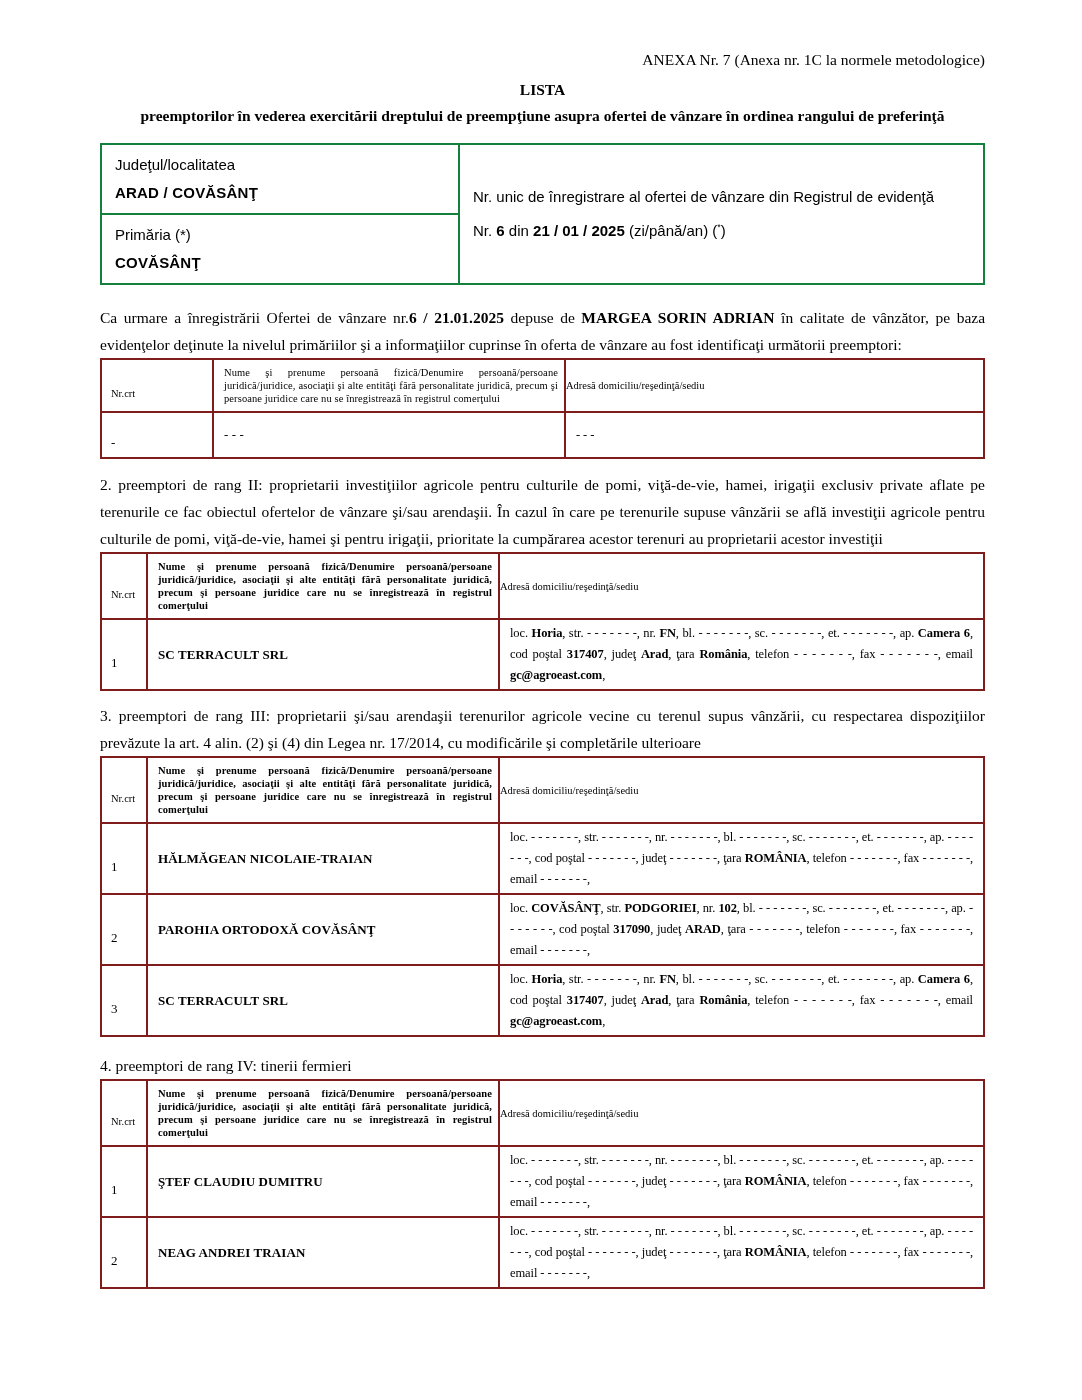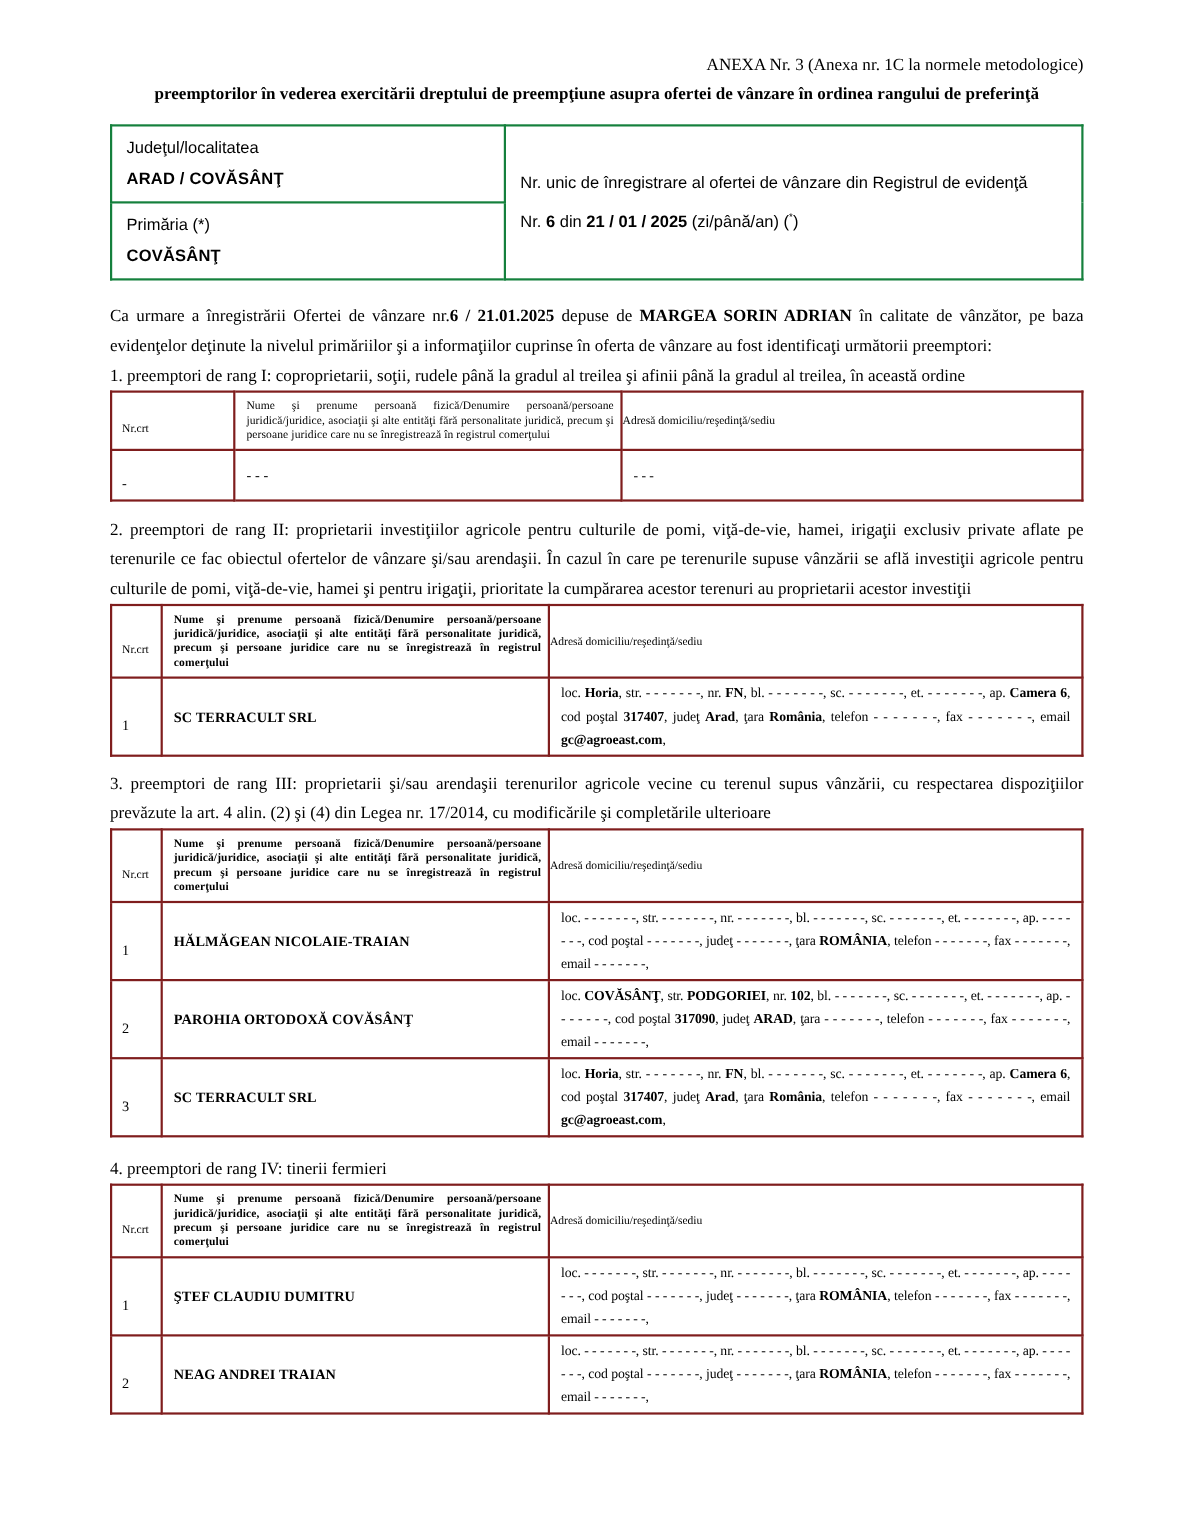--- a/index.html
+++ b/index.html
@@ -44,21 +44,22 @@
   table.rank1 td.name { font-weight: normal; }
   table.rank1 td.addr { text-align: left; }
   table.rank1 td { height: 36px; }
 </style>
 </head>
 <body>
 
 <div class="page">
   <div class="content">
 
-    <div class="annex">ANEXA Nr. 3 (Anexa nr. 1C la normele metodologice)</div>
+    <div class="annex">ANEXA Nr. 7 (Anexa nr. 1C la normele metodologice)</div>
+    <div class="doc-title">LISTA</div>
     <div class="doc-subtitle">preemptorilor în vederea exercitării dreptului de preempţiune asupra ofertei de vânzare în ordinea rangului de preferinţă</div>
 
     <table class="info">
       <tbody>
           <tr>
         <td class="info-left">
           <div>Judeţul/localitatea</div>
           <div class="info-value">ARAD / COVĂSÂNŢ</div>
         </td>
         <td class="reg-cell" rowspan="2">
@@ -70,21 +71,20 @@
         <td class="info-left">
           <div>Primăria (*)</div>
           <div class="info-value">COVĂSÂNŢ</div>
         </td>
       </tr>
     </tbody>
       </table>
 
     <p class="par par-intro"><span>Ca urmare a înregistrării Ofertei de vânzare nr.</span><span style="font-weight: bold;">6 / 21.01.2025</span><span> depuse de </span><span style="font-weight: bold;">MARGEA SORIN ADRIAN</span><span> în calitate de vânzător, pe baza evidenţelor deţinute la nivelul primăriilor şi a informaţiilor cuprinse în oferta de vânzare au fost identificaţi următorii preemptori:</span></p>
 
-    <p class="par">1. preemptori de rang I: coproprietarii, soţii, rudele până la gradul al treilea şi afinii până la gradul al treilea, în această ordine</p>
     <table class="rank rank1">
       <tbody>
           <tr>
         <td class="h nr">Nr.crt</td>
         <td class="h name-h name">Nume şi prenume persoană fizică/Denumire persoană/persoane juridică/juridice, asociaţii şi alte entităţi fără personalitate juridică, precum şi persoane juridice care nu se înregistrează în registrul comerţului</td>
         <td class="h">Adresă domiciliu/reşedinţă/sediu</td>
       </tr>
       <tr>
         <td class="nr">-</td>
         <td class="name">- - -</td>

